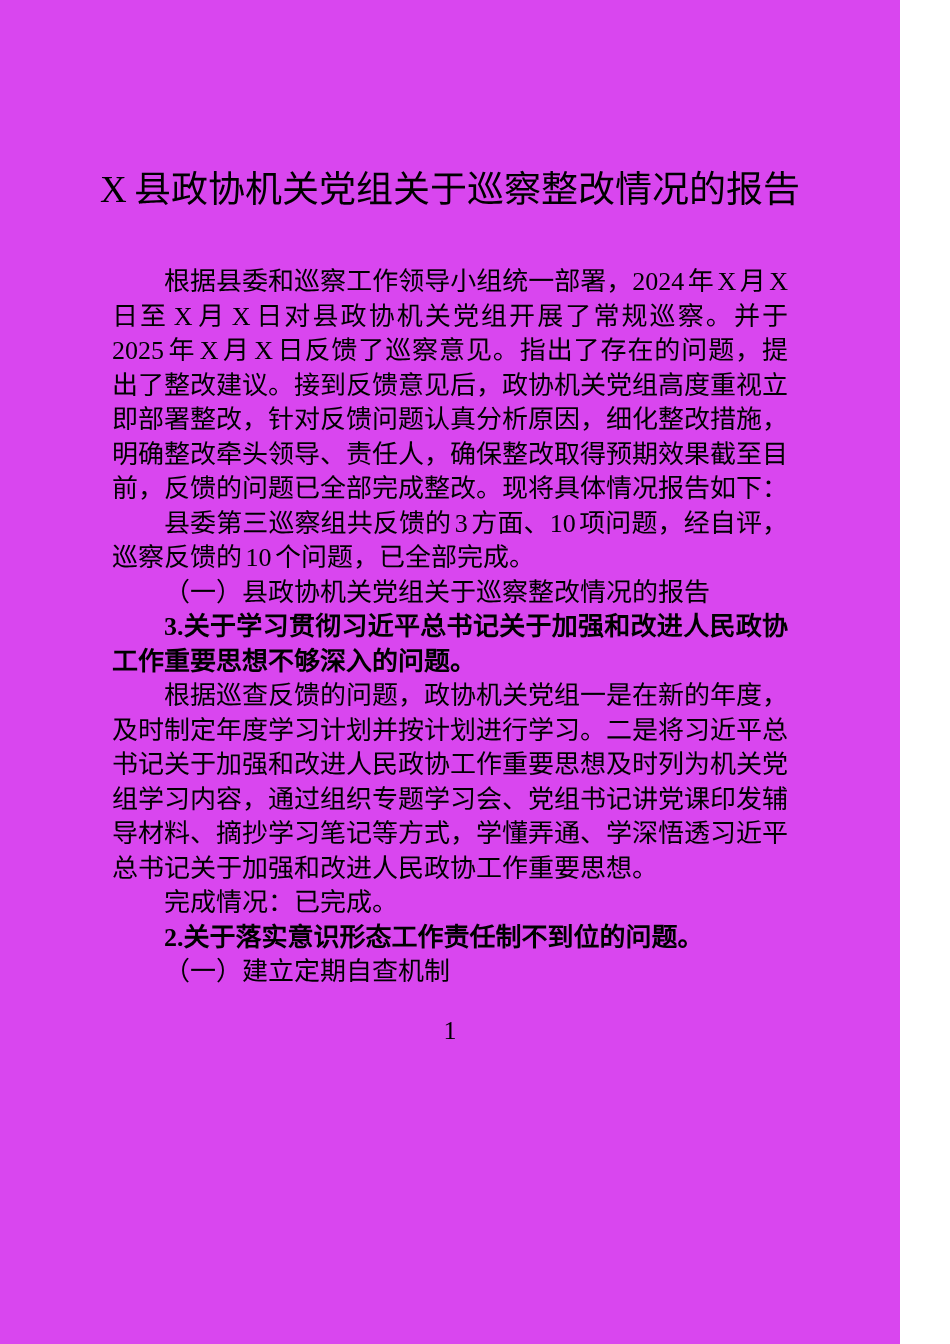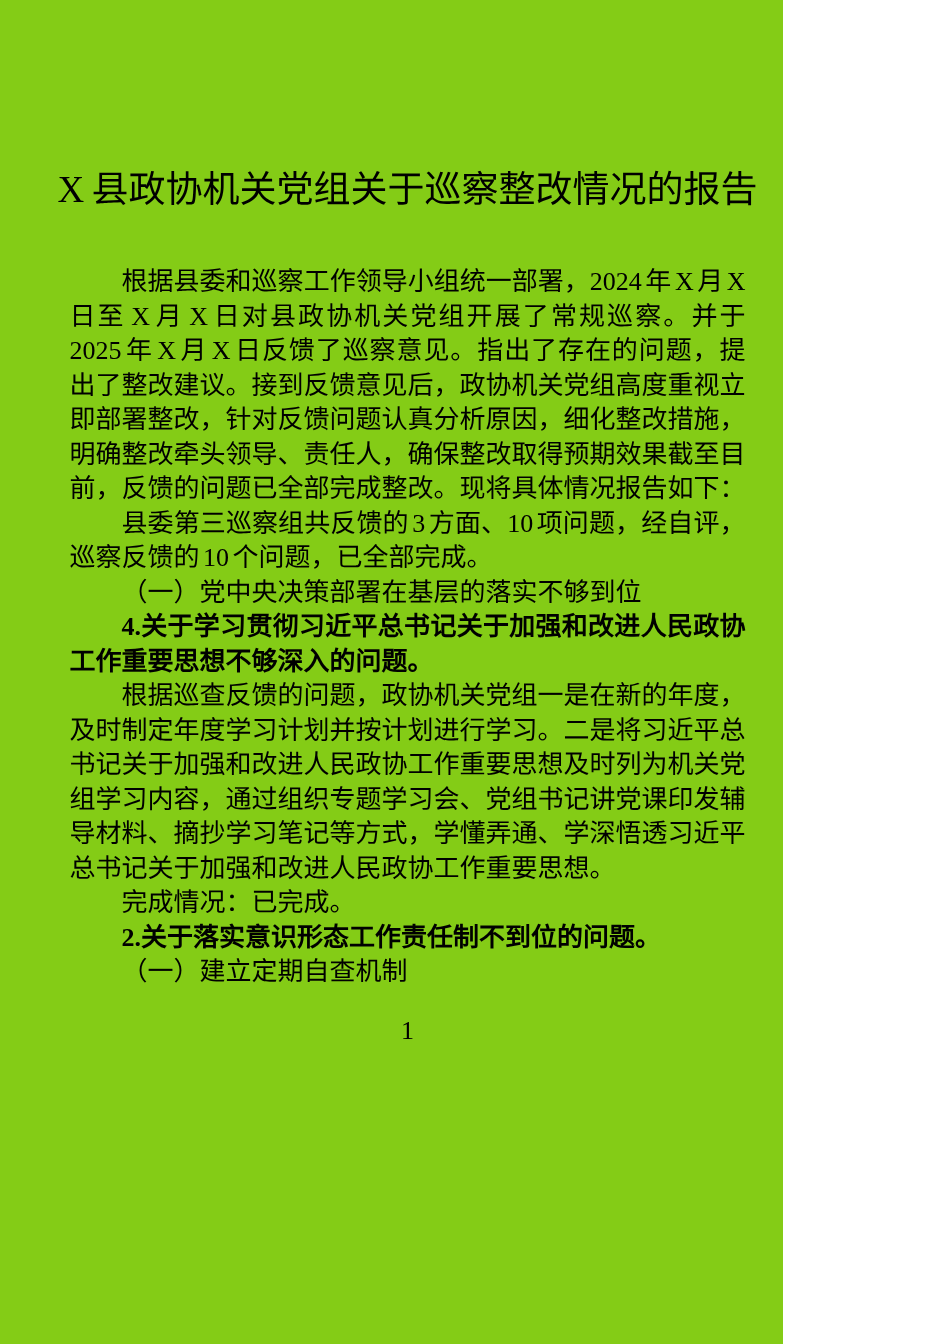--- a/index.html
+++ b/index.html
@@ -2,27 +2,26 @@
 <html lang="zh-CN"><head>
 <meta charset="utf-8">
 <style>
   html, body {
     margin: 0;
     padding: 0;
     background: #ffffff;
   }
   .page {
     position: relative;
-    width: 751px;
+    width: 900px;
     height: 1344px;
-    background: #84cc16;
+    background: #d946ef;
     color: #000000;
     overflow: hidden;
     font-family: "Liberation Serif", "DejaVu Serif", sans-serif;
-    padding-left: 32px;
   }
   .doc-title {
     width: 716px;
     margin: 155px auto 41px auto;
     font-size: 37px;
     line-height: 69px;
     text-align: center;
     font-weight: normal;
     word-spacing: -2px;
     letter-spacing: 0;
@@ -54,22 +53,22 @@
 </head>
 <body>
 
 <div class="page">
 
   <h1 class="doc-title">X 县政协机关党组关于巡察整改情况的报告</h1>
 
   <div class="doc-body">
     <p>根据县委和巡察工作领导小组统一部署，2024 年 X 月 X 日至 X 月 X 日对县政协机关党组开展了常规巡察。并于 2025 年 X 月 X 日反馈了巡察意见。指出了存在的问题，提出了整改建议。接到反馈意见后，政协机关党组高度重视立即部署整改，针对反馈问题认真分析原因，细化整改措施，明确整改牵头领导、责任人，确保整改取得预期效果截至目前，反馈的问题已全部完成整改。现将具体情况报告如下：</p>
     <p>县委第三巡察组共反馈的 3 方面、10 项问题，经自评，巡察反馈的 10 个问题，已全部完成。</p>
-    <p>（一）党中央决策部署在基层的落实不够到位</p>
-    <p class="bold">4.关于学习贯彻习近平总书记关于加强和改进人民政协工作重要思想不够深入的问题。</p>
+    <p>（一）县政协机关党组关于巡察整改情况的报告</p>
+    <p class="bold">3.关于学习贯彻习近平总书记关于加强和改进人民政协工作重要思想不够深入的问题。</p>
     <p>根据巡查反馈的问题，政协机关党组一是在新的年度，及时制定年度学习计划并按计划进行学习。二是将习近平总书记关于加强和改进人民政协工作重要思想及时列为机关党组学习内容，通过组织专题学习会、党组书记讲党课印发辅导材料、摘抄学习笔记等方式，学懂弄通、学深悟透习近平总书记关于加强和改进人民政协工作重要思想。</p>
     <p>完成情况：已完成。</p>
     <p class="bold">2.关于落实意识形态工作责任制不到位的问题。</p>
     <p>（一）建立定期自查机制</p>
   </div>
 
   <div class="page-footer">
     <span>1</span>
   </div>
 

